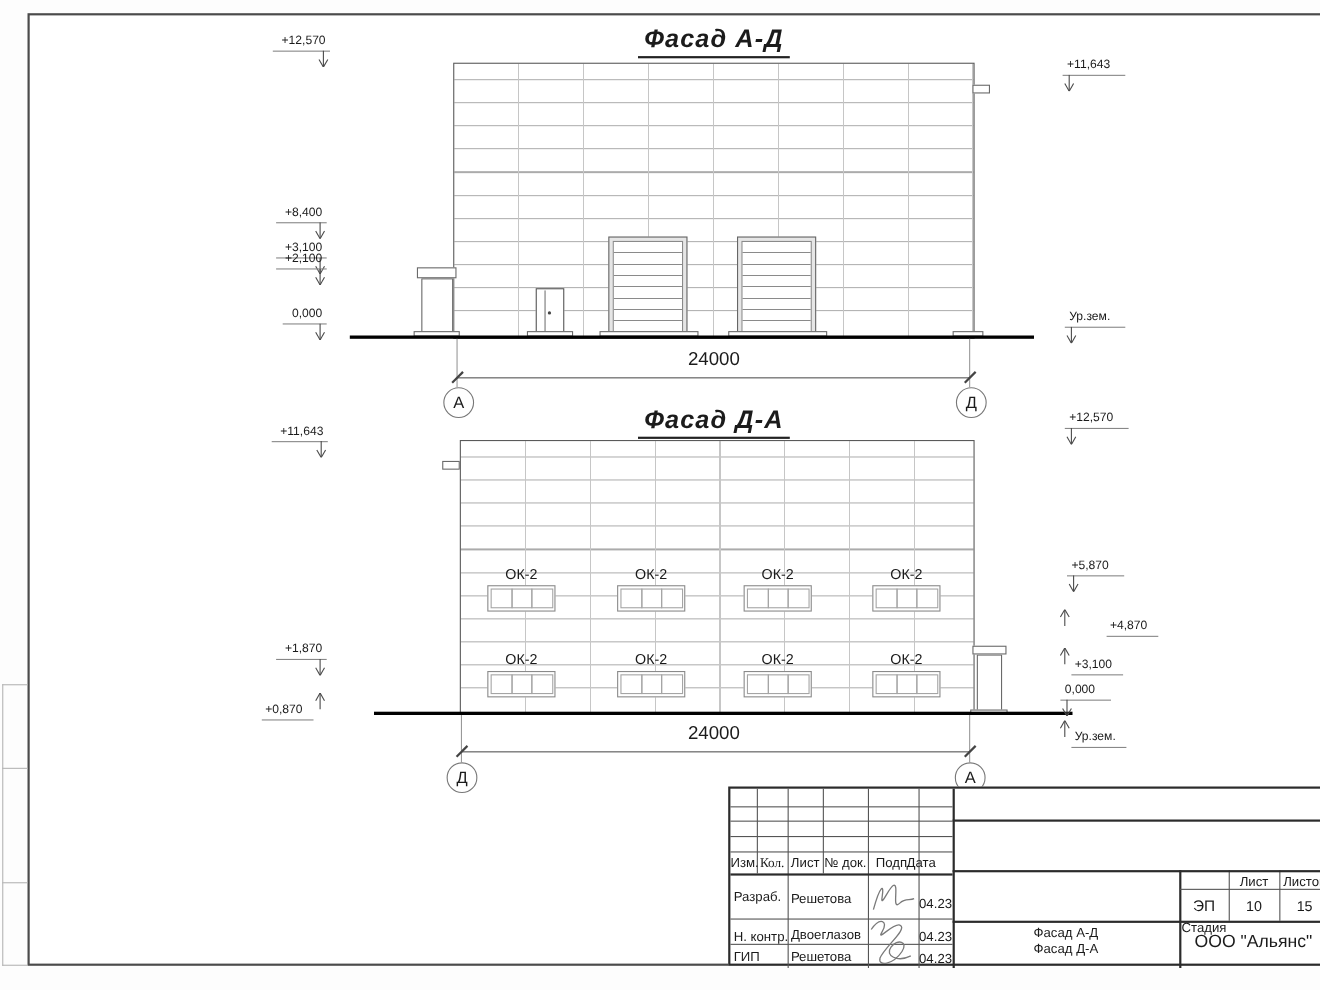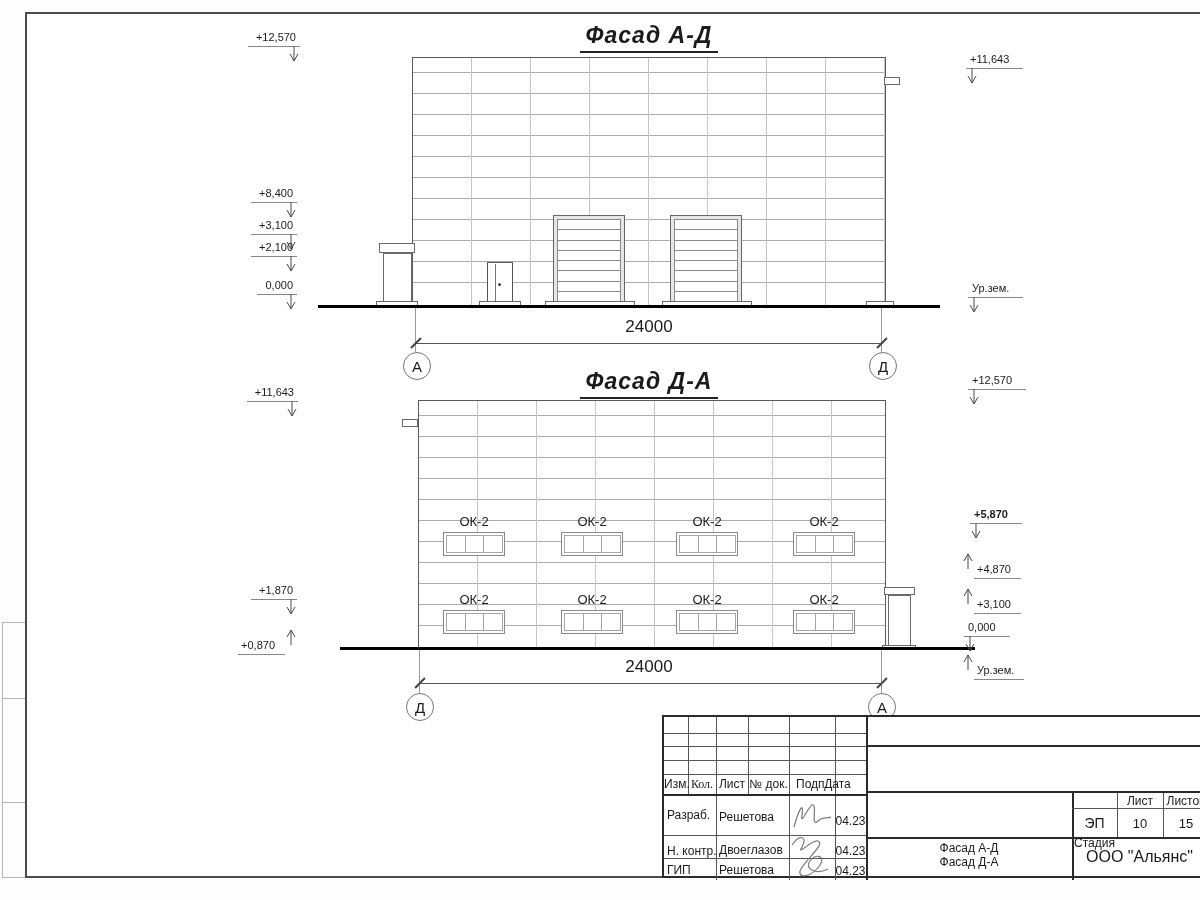--- a/index.html
+++ b/index.html
@@ -139,21 +139,21 @@
       </svg>
     </div>
     <div class="mark down-right" style="right: 903px; top: 218px;">
       <span class="mlabel">+3,100</span>
       <svg width="12" height="15" viewBox="0 0 12 15">
         <line x1="6" y1="0" x2="6" y2="15" stroke="#4a4a4a" stroke-width="1"></line>
         <line x1="6" y1="15" x2="2" y2="8" stroke="#4a4a4a" stroke-width="1"></line>
         <line x1="6" y1="15" x2="10" y2="8" stroke="#4a4a4a" stroke-width="1"></line>
       </svg>
     </div>
-    <div class="mark down-right" style="right: 903px; top: 240px; justify-content: flex-end;">
+    <div class="mark down-right" style="right: 903px; top: 228px; justify-content: flex-end;">
       <span class="mlabel">+2,100</span>
       <svg width="12" height="15" viewBox="0 0 12 15">
         <line x1="6" y1="0" x2="6" y2="15" stroke="#4a4a4a" stroke-width="1"></line>
         <line x1="6" y1="15" x2="2" y2="8" stroke="#4a4a4a" stroke-width="1"></line>
         <line x1="6" y1="15" x2="10" y2="8" stroke="#4a4a4a" stroke-width="1"></line>
       </svg>
     </div>
     <div class="mark down-right" style="right: 903px; top: 278px;">
       <span class="mlabel">0,000</span>
       <svg width="12" height="15" viewBox="0 0 12 15">
@@ -284,29 +284,29 @@
       </svg>
     </div>
     <div class="mark down-left" style="left: 968px; top: 373px;">
       <span class="mlabel">+12,570</span>
       <svg width="12" height="15" viewBox="0 0 12 15">
         <line x1="6" y1="0" x2="6" y2="15" stroke="#4a4a4a" stroke-width="1"></line>
         <line x1="6" y1="15" x2="2" y2="8" stroke="#4a4a4a" stroke-width="1"></line>
         <line x1="6" y1="15" x2="10" y2="8" stroke="#4a4a4a" stroke-width="1"></line>
       </svg>
     </div>
-    <div class="mark down-left" style="left: 970px; top: 507px; font-weight: bold;">
+    <div class="mark down-left" style="left: 970px; top: 507px;">
       <span class="mlabel">+5,870</span>
       <svg width="12" height="15" viewBox="0 0 12 15">
         <line x1="6" y1="0" x2="6" y2="15" stroke="#4a4a4a" stroke-width="1"></line>
         <line x1="6" y1="15" x2="2" y2="8" stroke="#4a4a4a" stroke-width="1"></line>
         <line x1="6" y1="15" x2="10" y2="8" stroke="#4a4a4a" stroke-width="1"></line>
       </svg>
     </div>
-    <div class="mark up-left" style="left: 962px; top: 562px;">
+    <div class="mark up-left" style="left: 962px; top: 562px; gap: 32px;">
       <svg width="12" height="15" viewBox="0 0 12 15">
         <line x1="6" y1="0" x2="6" y2="15" stroke="#4a4a4a" stroke-width="1"></line>
         <line x1="6" y1="0" x2="2" y2="7" stroke="#4a4a4a" stroke-width="1"></line>
         <line x1="6" y1="0" x2="10" y2="7" stroke="#4a4a4a" stroke-width="1"></line>
       </svg>
       <span class="mlabel">+4,870</span>
     </div>
     <div class="mark up-left" style="left: 962px; top: 597px;">
       <svg width="12" height="15" viewBox="0 0 12 15">
         <line x1="6" y1="0" x2="6" y2="15" stroke="#4a4a4a" stroke-width="1"></line>

